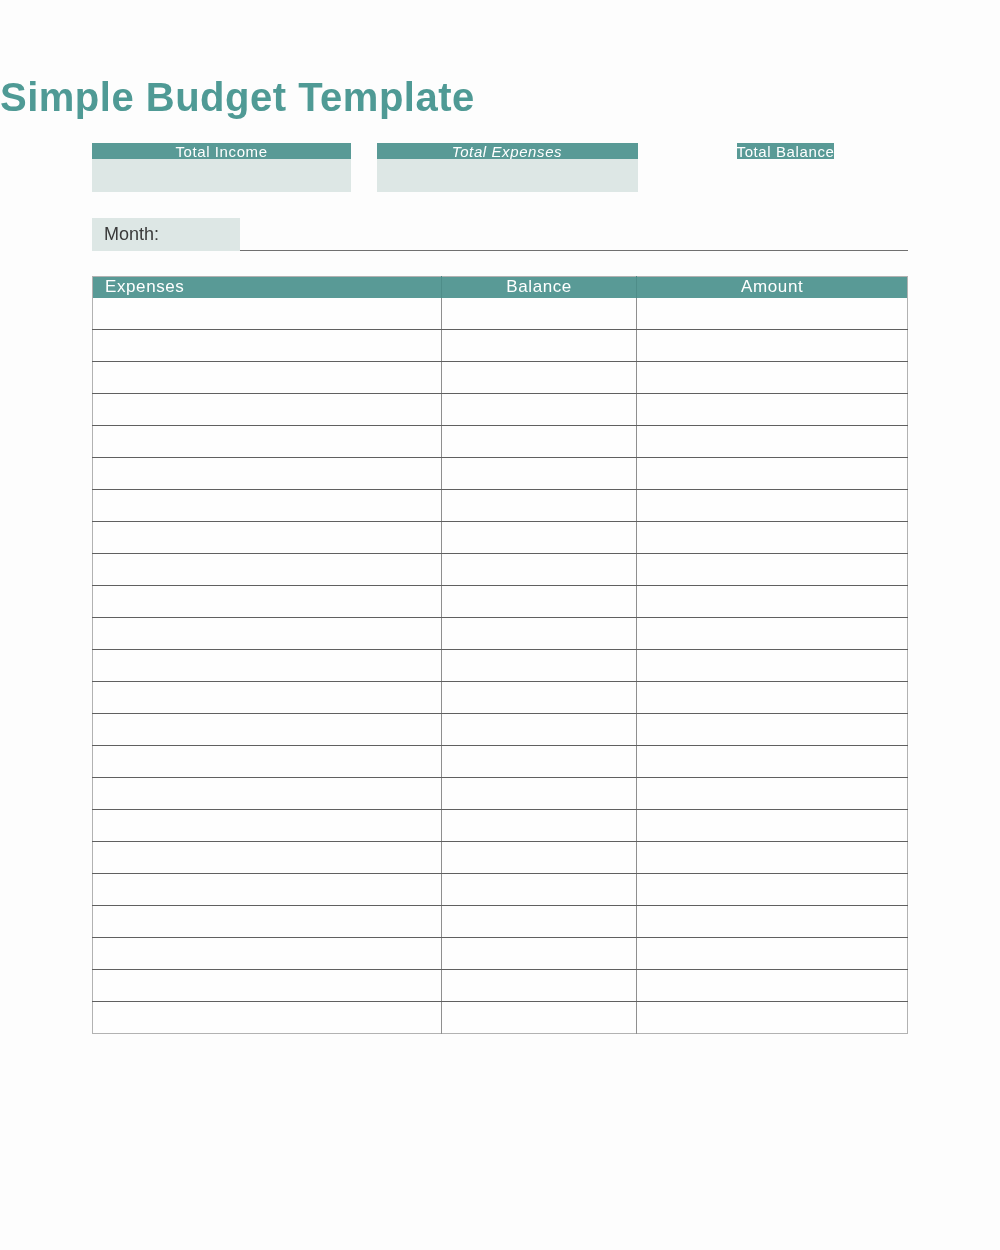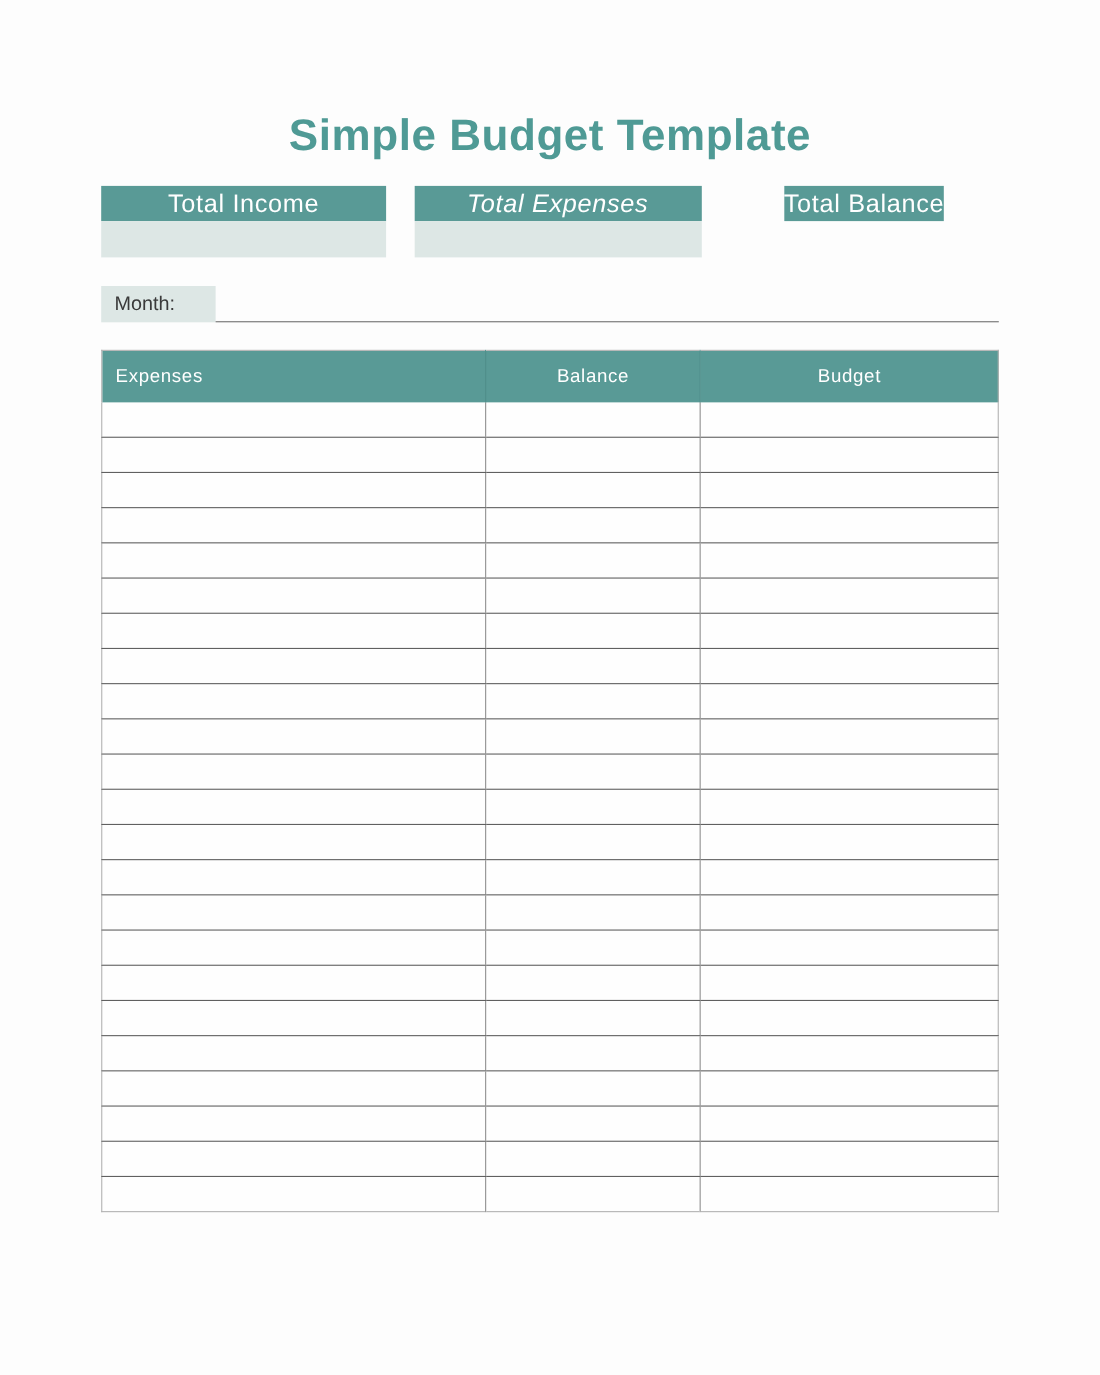--- a/index.html
+++ b/index.html
@@ -17,59 +17,58 @@
     font-family: "Liberation Sans", sans-serif;
   }
   .page {
     position: relative;
     width: 1000px;
     height: 1250px;
     background: #fdfdfd;
     overflow: hidden;
   }
   .page-title {
-    padding-top: 100px;
-    text-align: center;
+    padding-top: 74px;
     font-size: 40px;
     font-weight: bold;
     letter-spacing: 0.5px;
     color: var(--title-teal);
     line-height: 46px;
   }
   .summary-row {
     margin: 23px 92px 0 92px;
     display: flex;
     justify-content: space-between;
   }
   .summary-box { display: flex; flex-direction: column; }
   .summary-box.w1 { width: 259px; }
   .summary-box.w2 { width: 261px; font-style: italic; }
   .summary-box.w3 { width: 245px; align-items: center; }
   .summary-box .box-header {
-    height: 32px;
+    height: 16px;
     background: var(--teal);
     color: #ffffff;
-    font-size: 23px;
+    font-size: 15px;
     letter-spacing: 0.6px;
     display: flex;
     align-items: center;
     justify-content: center;
   }
   .summary-box .box-value {
     height: 33px;
     background: var(--light-panel);
   }
   .month-row {
     margin: 26px 92px 0 92px;
     display: flex;
     align-items: stretch;
     height: 33px;
   }
   .month-label-box {
-    width: 104px;
+    width: 148px;
     background: var(--light-panel);
     color: var(--ink);
     font-size: 18px;
     display: flex;
     align-items: center;
     padding-left: 12px;
   }
   .month-value-line {
     flex: 1;
     border-bottom: 1px solid #707070;
@@ -78,21 +77,21 @@
     margin: 25px 92px 0 92px;
     width: 816px;
     border-collapse: collapse;
     table-layout: fixed;
     border: 1px solid var(--grid-outer);
   }
   .expense-table col.c-expenses { width: 42.8%; }
   .expense-table col.c-amount   { width: 24.0%; }
   .expense-table col.c-notes    { width: 33.2%; }
   .expense-table thead th {
-    height: 47px;
+    height: 21px;
     background: var(--teal);
     color: #ffffff;
     font-size: 17px;
     font-weight: normal;
     letter-spacing: 0.6px;
     text-align: center;
     border-left: 1px solid #4e8d89;
   }
   .expense-table thead th:first-child {
     text-align: left;
@@ -138,21 +137,21 @@
   <table class="expense-table">
     <colgroup>
       <col class="c-expenses">
       <col class="c-amount">
       <col class="c-notes">
     </colgroup>
     <thead>
       <tr>
         <th>Expenses</th>
         <th>Balance</th>
-        <th>Budget</th>
+        <th>Amount</th>
       </tr>
     </thead>
     <tbody>
         <tr>
           <td></td>
           <td></td>
           <td></td>
         </tr>
         <tr>
           <td></td>

